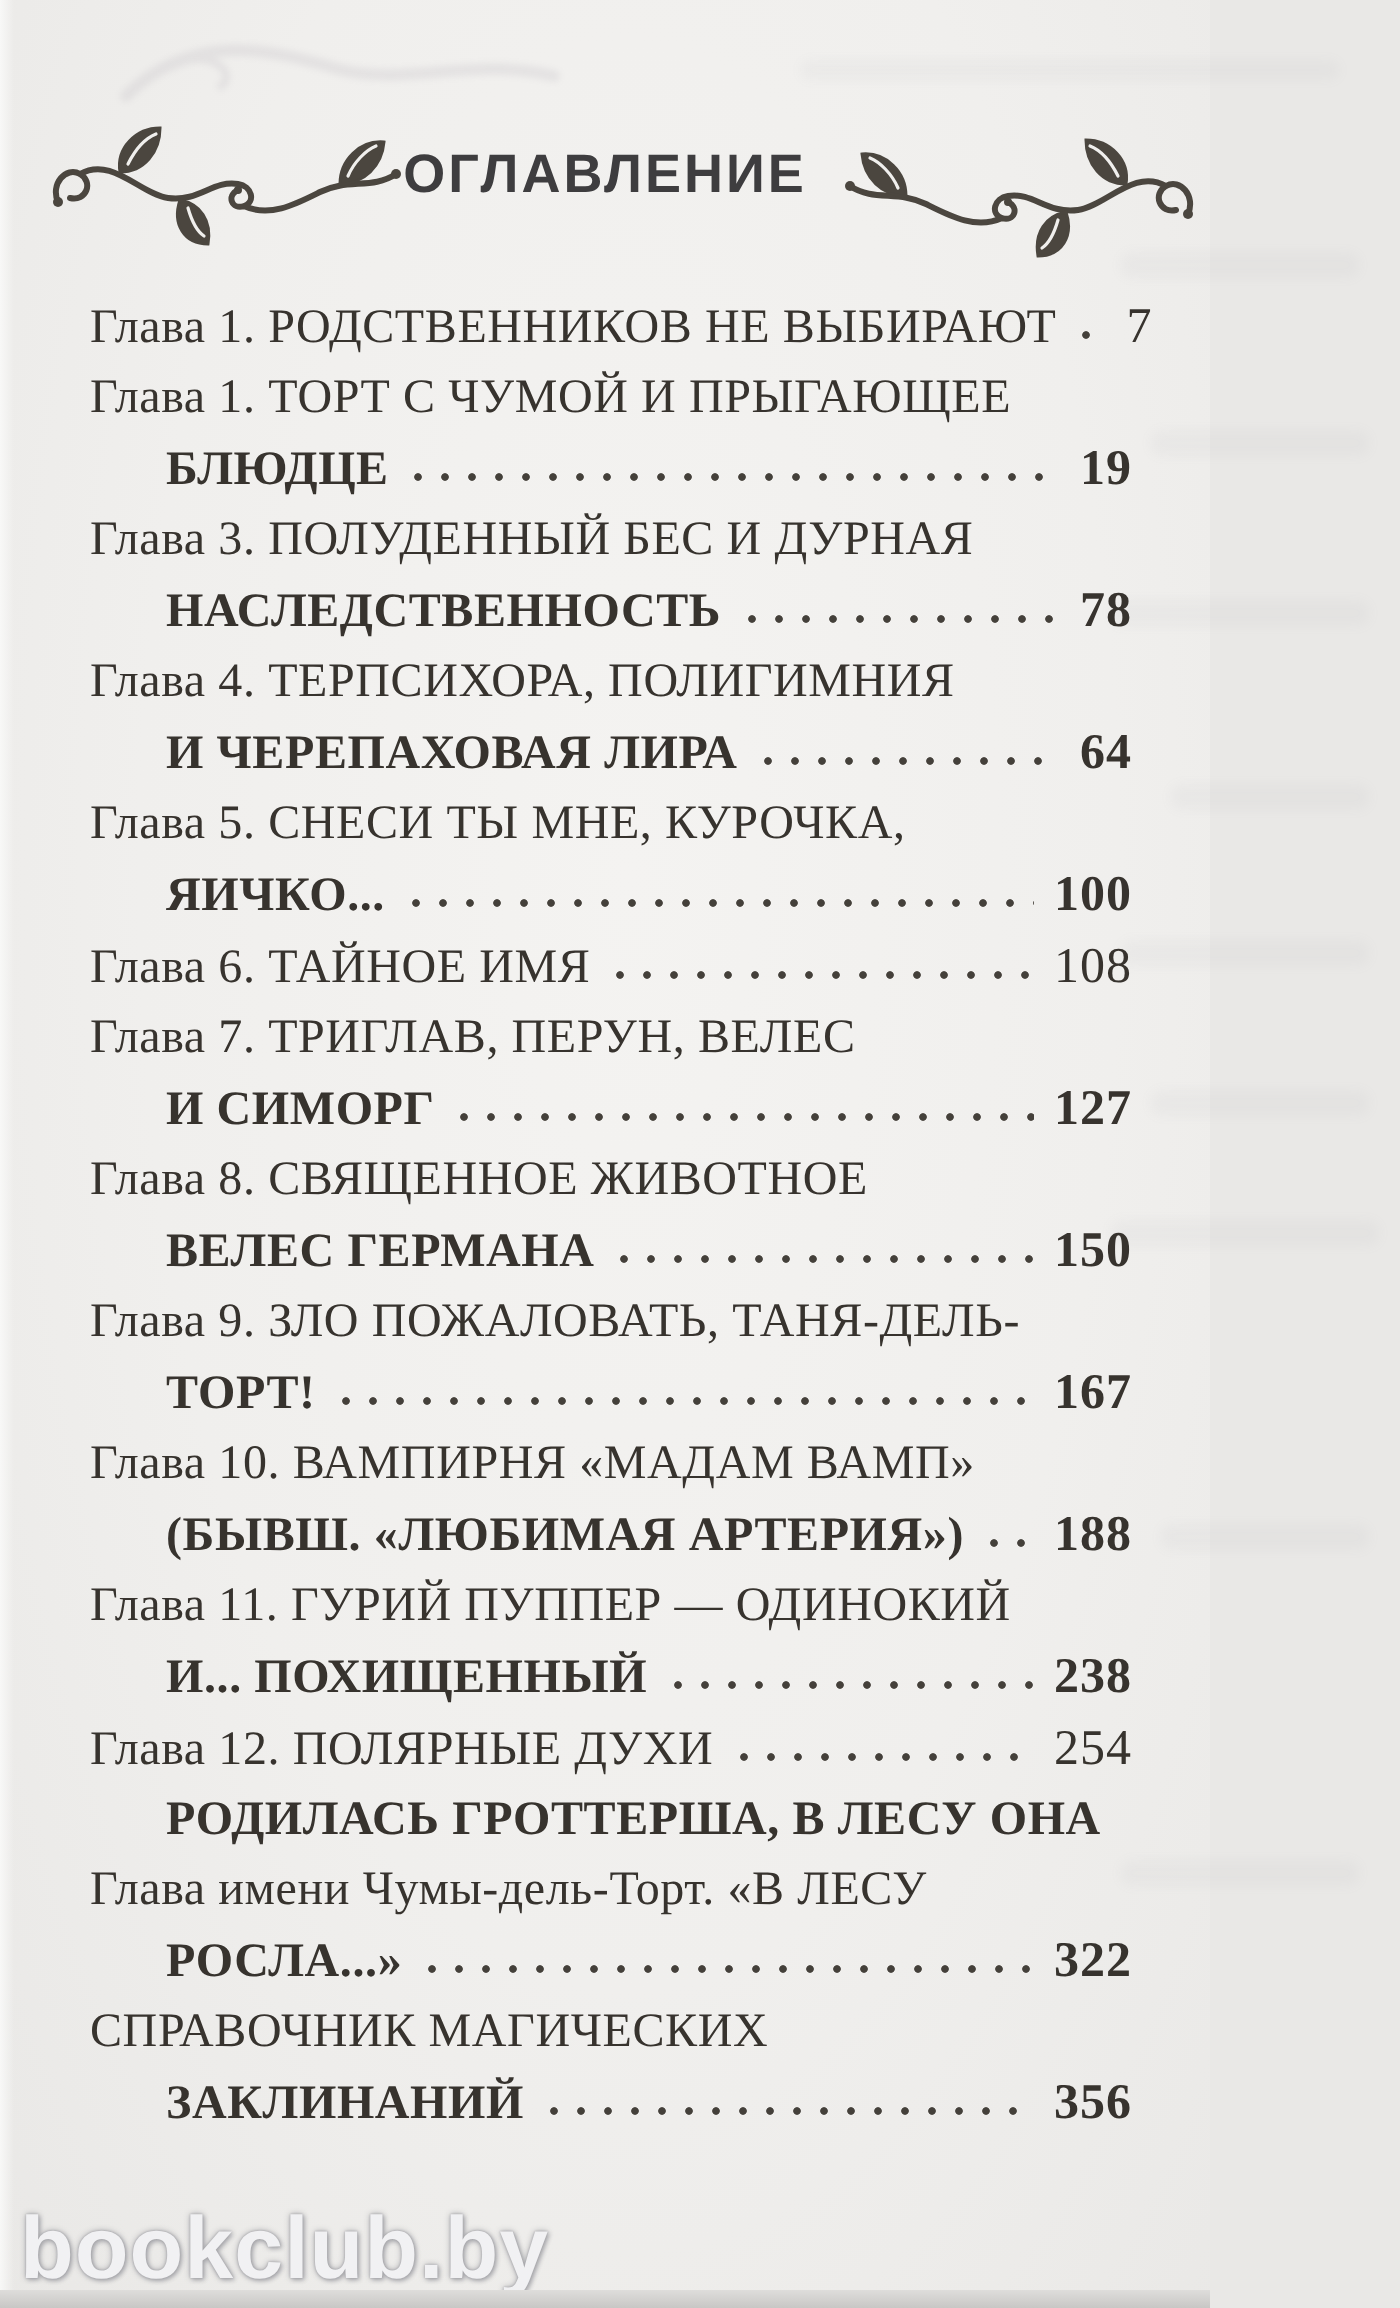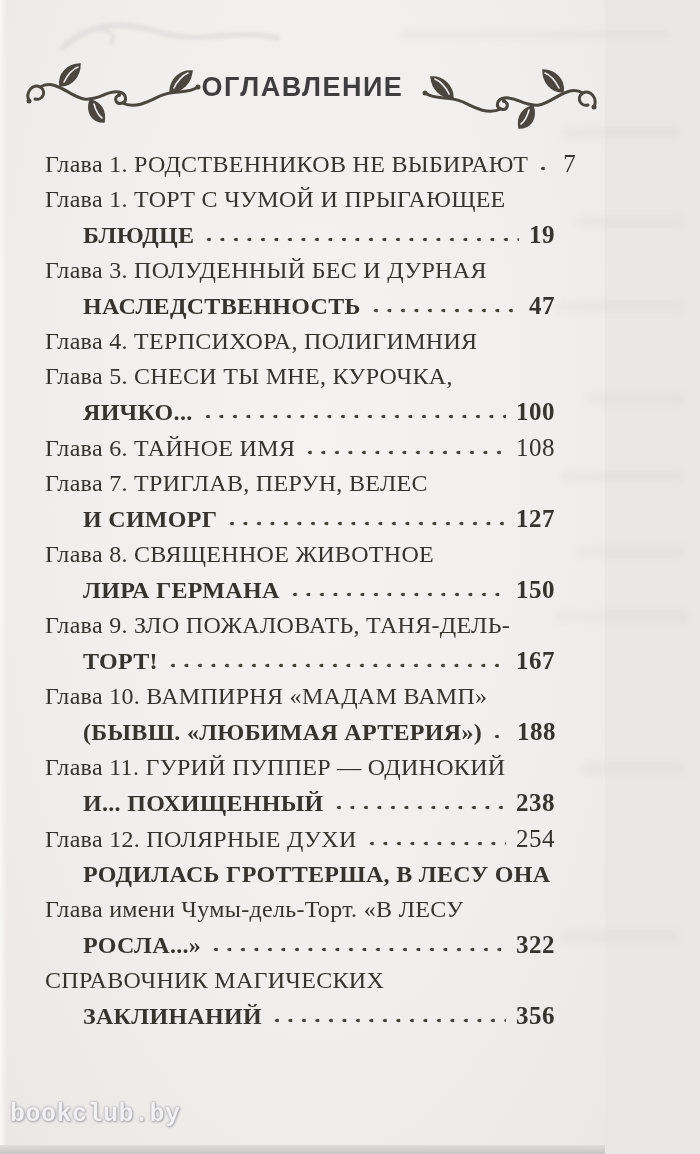--- a/index.html
+++ b/index.html
@@ -19,40 +19,40 @@
     text-align: center;
     font-family: "Liberation Sans", sans-serif;
     font-weight: bold; font-size: 27px; letter-spacing: 1.5px;
     color: #3e3d3f;
   }
   .ornament { position: absolute; color: #4b463f; }
   .ornament.left  { left: 24px; top: 56px; }
   .ornament.right { right: 6px; top: 62px; transform: scaleX(-1); }
   
   .toc {
-    position: absolute; left: 45px; right: 50px; top: 146px;
+    position: absolute; left: 45px; right: 39px; top: 146px;
     font-size: 24px; letter-spacing: 0.3px; color: #37332e;
   }
   .toc-line { line-height: 35px; white-space: nowrap; }
   .toc-line.cont { padding-left: 38px; font-weight: bold; }
   .toc-line.last { display: flex; align-items: baseline; }
   .toc-line .txt { white-space: nowrap; }
   .leader {
     flex: 1 1 auto; min-width: 16px; height: 7px;
     margin: 0 10px 0 9px;
     background-image: radial-gradient(circle at 6px 3.5px, #44403a 1.7px, rgba(0,0,0,0) 2.1px);
     background-size: 13.5px 7px;
     background-repeat: repeat-x;
   }
   .pagenum { font-size: 25px; letter-spacing: 0.5px; }
   
   .watermark {
     position: absolute; left: 10px; top: 1100px;
-    font-family: Liberation Mono, monospace;
-    font-size: 25px; font-weight: 600; letter-spacing: 0.5px;
+    font-family: Liberation Sans, sans-serif;
+    font-size: 44px; font-weight: 600; letter-spacing: 0.5px;
     color: #f1f1f3;
     text-shadow: 0 0 3px #a6a6aa, 0 0 1px #9b9b9f, 1px 1px 2px #b2b2b6;
   }
   
   .edge-bottom {
     position: absolute; left: 0; right: 0; bottom: 0; height: 9px;
     background: linear-gradient(#dedddb, #c8c7c5);
   }
   .edge-left {
     position: absolute; left: 0; top: 0; bottom: 0; width: 7px;
@@ -135,25 +135,30 @@
           <span class="txt">БЛЮДЦЕ</span>
           <span class="leader"></span>
           <span class="pagenum">19</span>
         </div>
       </div>
       <div class="toc-entry">
         <div class="toc-line">Глава 3. ПОЛУДЕННЫЙ БЕС И ДУРНАЯ</div>
         <div class="toc-line cont last">
           <span class="txt">НАСЛЕДСТВЕННОСТЬ</span>
           <span class="leader"></span>
-          <span class="pagenum">47</span>
+          <span class="pagenum">78</span>
         </div>
       </div>
       <div class="toc-entry">
         <div class="toc-line">Глава 4. ТЕРПСИХОРА, ПОЛИГИМНИЯ</div>
+        <div class="toc-line cont last">
+          <span class="txt">И ЧЕРЕПАХОВАЯ ЛИРА</span>
+          <span class="leader"></span>
+          <span class="pagenum">64</span>
+        </div>
       </div>
       <div class="toc-entry">
         <div class="toc-line">Глава 5. СНЕСИ ТЫ МНЕ, КУРОЧКА,</div>
         <div class="toc-line cont last">
           <span class="txt">ЯИЧКО...</span>
           <span class="leader"></span>
           <span class="pagenum">100</span>
         </div>
       </div>
       <div class="toc-entry">
@@ -167,21 +172,21 @@
         <div class="toc-line">Глава 7. ТРИГЛАВ, ПЕРУН, ВЕЛЕС</div>
         <div class="toc-line cont last">
           <span class="txt">И СИМОРГ</span>
           <span class="leader"></span>
           <span class="pagenum">127</span>
         </div>
       </div>
       <div class="toc-entry">
         <div class="toc-line">Глава 8. СВЯЩЕННОЕ ЖИВОТНОЕ</div>
         <div class="toc-line cont last">
-          <span class="txt">ЛИРА ГЕРМАНА</span>
+          <span class="txt">ВЕЛЕС ГЕРМАНА</span>
           <span class="leader"></span>
           <span class="pagenum">150</span>
         </div>
       </div>
       <div class="toc-entry">
         <div class="toc-line">Глава 9. ЗЛО ПОЖАЛОВАТЬ, ТАНЯ-ДЕЛЬ-</div>
         <div class="toc-line cont last">
           <span class="txt">ТОРТ!</span>
           <span class="leader"></span>
           <span class="pagenum">167</span>

